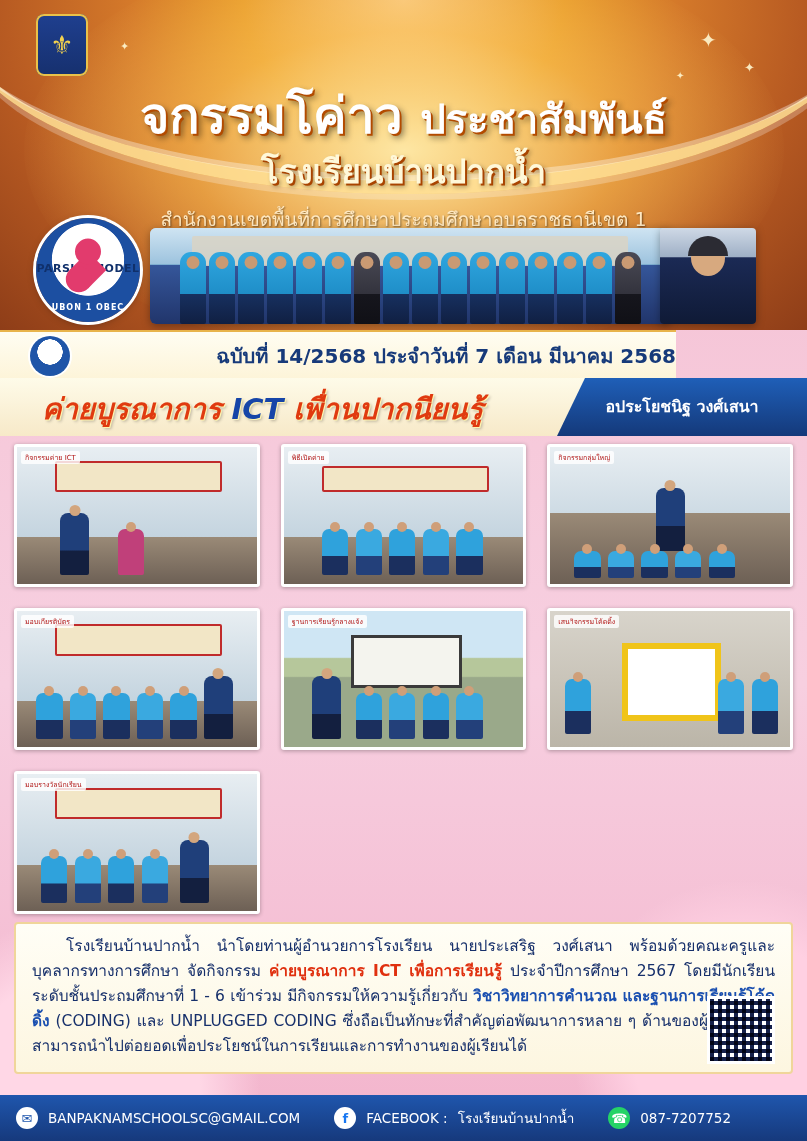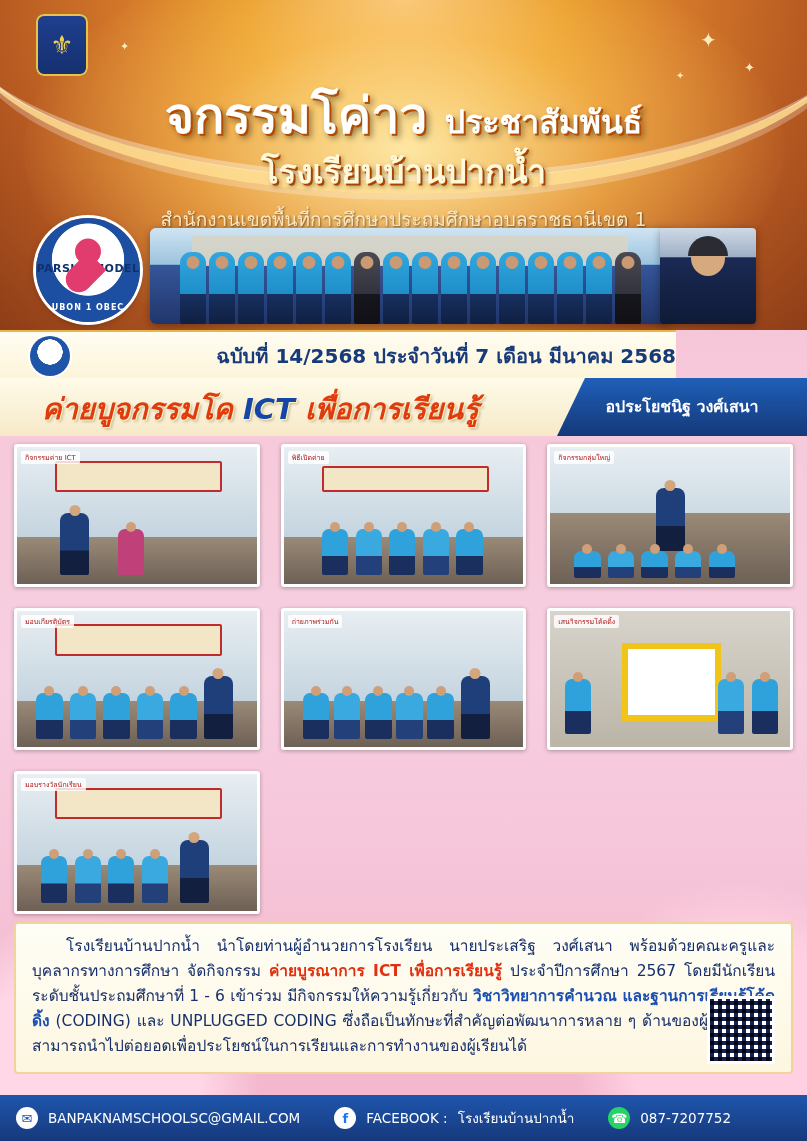--- a/index.html
+++ b/index.html
@@ -48,21 +48,21 @@
     box-shadow:0 0 0 2px #e9c24a inset;
     display:flex;align-items:center;justify-content:center;
     color:#f2d14f;font-size:26px;
   }
   .titleblock{position:absolute;left:0;top:90px;width:807px;text-align:center;color:#fff;}
   .t-main{
     font-size:50px;font-weight:bold;line-height:1.05;
     color:#fff;
     text-shadow:2px 2px 0 #b34b00, 4px 4px 6px rgba(0,0,0,.45);
   }
-  .t-main .sub{font-size:32px;color:#ffffff;}
+  .t-main .sub{font-size:40px;color:#ffffff;}
   .t-second{
     font-size:33px;font-weight:bold;color:#fff8d9;margin-top:2px;
     text-shadow:2px 2px 0 #a94400, 3px 3px 5px rgba(0,0,0,.4);
   }
   .t-third{
     font-size:19px;color:#ffe9c2;margin-top:6px;
     text-shadow:1px 1px 2px rgba(0,0,0,.5);
   }
   
   .photostrip{
@@ -258,23 +258,23 @@
     <div class="portrait"></div>
   </div>
 
   <div class="issuebar">
     <div class="badge"></div>
     <div class="txt">ฉบับที่ 14/2568 ประจำวันที่  7 เดือน มีนาคม 2568</div>
   </div>
 
   <div class="headline">
     <div class="h-title">
-      <span>ค่ายบูจกรรมโค</span>
+      <span>ค่ายบูรณาการ</span>
       <span class="blue">ICT</span>
-      <span>เพื่อการเรียนรู้</span>
+      <span>เพื่านปากนียนรู้</span>
     </div>
     <div class="dirbox">
       <div class="n1">อประโยชนิฐ วงศ์เสนา</div>
     </div>
   </div>
 
   <div class="grid">
 
     <div class="cell">
       <div class="room"></div>
@@ -319,33 +319,31 @@
       <div class="banner-small"></div>
       <div class="kid" style="left:8%;"></div>
       <div class="kid g" style="left:22%;"></div>
       <div class="kid" style="left:36%;"></div>
       <div class="kid g" style="left:50%;"></div>
       <div class="kid" style="left:64%;"></div>
       <div class="teacher" style="left:78%;"></div>
       <div class="cap">มอบเกียรติบัตร</div>
     </div>
 
-
-    <div class="cell">
-      <div class="room"></div>
-      <div class="wall"></div>
-      <div class="floor"></div>
-      <div class="kid" style="left:8%;"></div>
-      <div class="kid g" style="left:21%;"></div>
-      <div class="kid" style="left:34%;"></div>
-      <div class="kid g" style="left:47%;"></div>
-      <div class="kid" style="left:60%;"></div>
-      <div class="teacher" style="left:74%;"></div>
-      <div class="cap">ถ่ายภาพร่วมกัน</div>
-    </div>
+    <div class="cell">
+      <div class="outdoor"></div>
+      <div class="board"></div>
+      <div class="teacher" style="left:12%;"></div>
+      <div class="kid" style="left:30%;"></div>
+      <div class="kid g" style="left:44%;"></div>
+      <div class="kid" style="left:58%;"></div>
+      <div class="kid g" style="left:72%;"></div>
+      <div class="cap">ฐานการเรียนรู้กลางแจ้ง</div>
+    </div>
+
 
     <div class="cell">
       <div class="tile"></div>
       <div class="frame">
           <div class="in"></div>
         </div>
       <div class="kid" style="left:6%;bottom:10%;height:40%;"></div>
       <div class="kid g" style="left:70%;bottom:10%;height:40%;"></div>
       <div class="kid" style="left:84%;bottom:10%;height:40%;"></div>
       <div class="cap">เสนาิจกรรมโค้ดดิ้ง</div>

